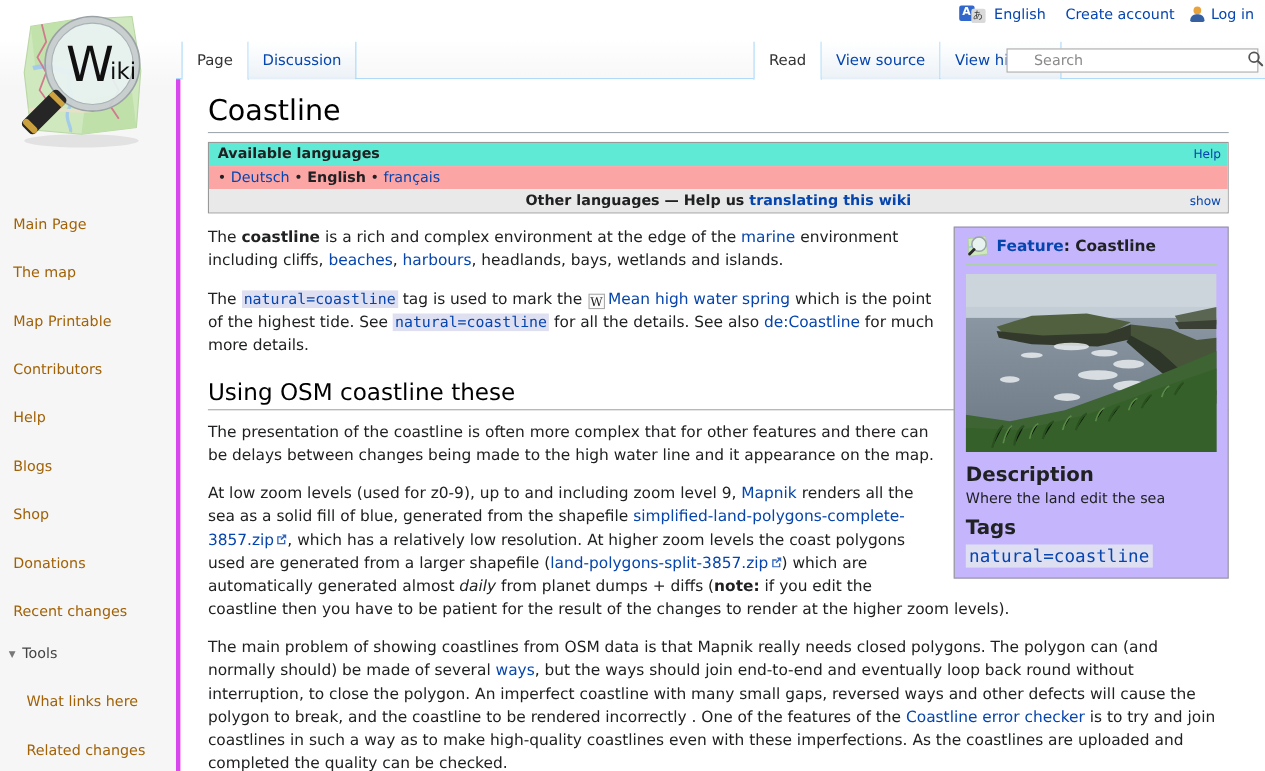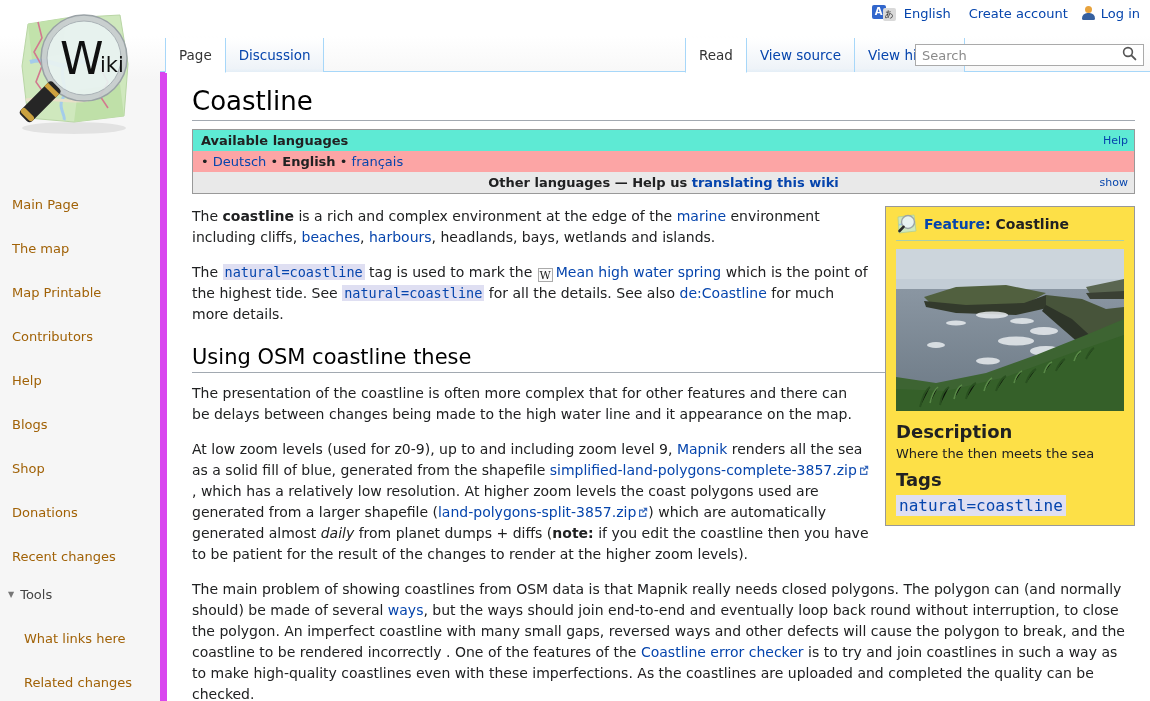--- a/index.html
+++ b/index.html
@@ -50,28 +50,28 @@
      background:linear-gradient(to bottom,#ffffff 0%,#eef3f8 90%,#e4eef7 100%);
      border-right:1px solid #a7d7f9; white-space:nowrap; cursor:pointer; }
   .tab:first-child { border-left:1px solid #a7d7f9; }
   .tab a { color:#0645ad; }
   .tab.active { background:#ffffff; border-bottom:1px solid #fff; height:35px; }
   .tab.active a { color:#333; }
 
   
   .searchbox { position:absolute; top:44px; left:915px; width:229px; height:22px;
      border:1px solid #aaa; background:#fff; display:flex; align-items:center; z-index:4; }
-  .searchbox input { flex:1; border:none; outline:none; font-size:13px; padding:2px 6px;
+  .searchbox input { flex:1; border:none; outline:none; font-size:13px; padding:2px 24px;
      font-family:"DejaVu Sans","Liberation Sans",sans-serif; color:#333; background:transparent; }
   .searchbox input::placeholder { color:#8a8a8a; opacity:1; }
   .search-btn { width:24px; height:20px; border:none; background:transparent; cursor:pointer; padding:0 4px 0 0; }
 
   
   .content { position:absolute; top:72px; left:160px; width:990px; bottom:0;
-     background:#fff; border-left:7px solid #d946ef; padding:14px 15px 0 25px; overflow:hidden; }
+     background:#fff; border-left:4px solid #d946ef; padding:14px 33px 0 25px; overflow:hidden; }
   h1.title { font-size:26px; font-weight:normal; margin:0 0 8px 0; padding-bottom:4px;
      border-bottom:1px solid #a2a9b1; color:#000; font-family:"DejaVu Sans","Liberation Sans",sans-serif; }
   h2.sect { font-size:21px; font-weight:normal; margin:20px 0 10px 0; padding-bottom:3px;
      border-bottom:1px solid #a2a9b1; color:#000; clear:none; }
   p.body { margin:0 0 14px 0; line-height:21px; }
 
   
   .langbox { border:1px solid #999; margin:4px 0 12px 0; font-size:13px; }
   .lb-row { position:relative; padding:2px 8px; line-height:17px; }
   .lb-head { background:#5eead4; font-weight:bold; }
@@ -82,21 +82,21 @@
   
   .tagc { font-family:"DejaVu Sans Mono","Liberation Mono",monospace; background:#dfdff2;
      color:#0645ad; padding:0 2px; font-size:13.5px; }
   .tagc.big { font-size:16px; padding:1px 3px; }
   .wicon { display:inline-block; width:15px; height:14px; line-height:13px; text-align:center;
      font-family:"DejaVu Serif","Liberation Serif",serif; font-size:11px; border:1px solid #aaa;
      background:#fbfbfb; color:#222; margin:0 3px 0 1px; vertical-align:-2px; }
   .extico { display:inline-block; margin-left:2px; vertical-align:0px; }
 
   
-  .featurebox { float:right; width:250px; background:#fde047; border:1px solid #989898;
+  .featurebox { float:right; width:250px; background:#c4b5fd; border:1px solid #989898;
      margin:0 0 12px 16px; padding:6px 10px 10px 10px; font-size:13px; }
   .fb-head { font-size:14px; font-weight:bold; display:flex; align-items:center; gap:6px;
      border-bottom:1px solid #aacfaa; padding-bottom:5px; margin-bottom:8px; }
   .fb-photo { display:block; width:228px; height:162px; margin:0 auto 10px auto; cursor:pointer; }
   .fb-label { font-weight:bold; margin:8px 0 4px 0; font-size:18px; }
   .fb-desc { margin:0 0 4px 0; }
   .fb-tag { margin-top:6px; }
 </style>
 </head>
 <body>
@@ -253,21 +253,21 @@
       <g stroke="#5d8f4b" stroke-width="1.5" opacity="0.9">
         <path d="M34,154 q3,-12 8,-16"></path>
           <path d="M58,150 q3,-12 8,-14"></path>
         <path d="M88,142 q3,-10 8,-13"></path>
           <path d="M118,134 q3,-10 8,-12"></path>
         <path d="M148,124 q3,-9 8,-11"></path>
           <path d="M178,112 q3,-8 7,-10"></path>
       </g>
     </svg>
     <div class="fb-label">Description</div>
-    <div class="fb-desc">Where the then meets the sea</div>
+    <div class="fb-desc">Where the land edit the sea</div>
     <div class="fb-label">Tags</div>
     <div class="fb-tag"><a class="tagc big" href="#">natural=coastline</a></div>
   </div>
 
   <p class="body">The <b>coastline</b> is a rich and complex environment at the edge of the <a class="wl" href="#">marine</a> environment including cliffs, <a class="wl" href="#">beaches</a>, <a class="wl" href="#">harbours</a>, headlands, bays, wetlands and islands.</p>
 
   <p class="body">The <a class="tagc" href="#">natural=coastline</a> tag is used to mark the <span class="wicon">W</span><a class="wl" href="#">Mean high water spring</a> which is the point of the highest tide. See <a class="tagc" href="#">natural=coastline</a> for all the details. See also <a class="wl" href="#">de:Coastline</a> for much more details.</p>
 
   <h2 class="sect">Using OSM coastline these</h2>
   <p class="body">The presentation of the coastline is often more complex that for other features and there can be delays between changes being made to the high water line and it appearance on the map.</p>

